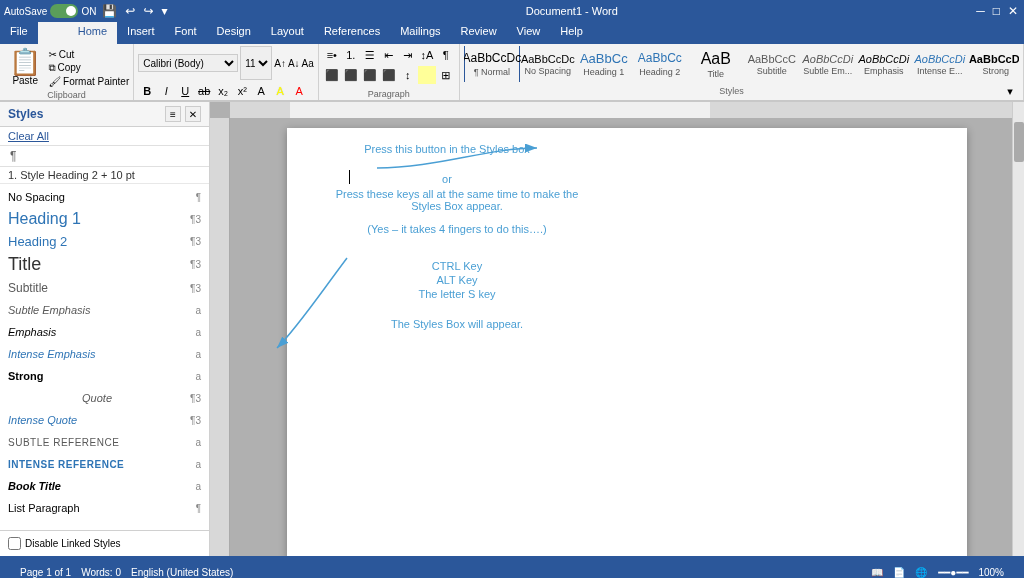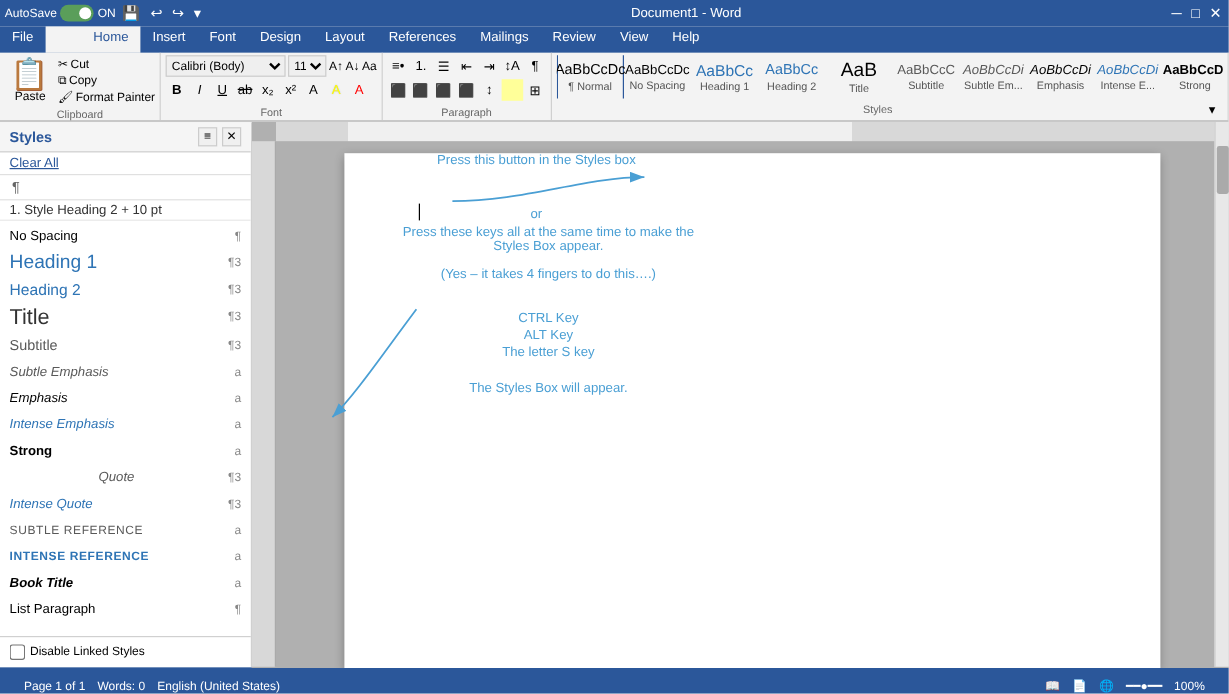--- a/index.html
+++ b/index.html
@@ -22,21 +22,21 @@
     }
     .font-select {
       font-size: 10px;
       width: 100px;
       height: 18px;
       border: 1px solid #ccc;
     }
     .font-size-select {
       font-size: 10px;
       width: 32px;
-      height: 18px;
+      height: 34px;
       border: 1px solid #ccc;
     }
     .fmt-btn {
       width: 18px; height: 18px;
       border: 1px solid transparent;
       background: transparent;
       cursor: pointer;
       font-size: 11px;
       display: flex; align-items: center; justify-content: center;
     }
@@ -592,21 +592,21 @@
             <marker id="arrowhead" markerWidth="8" markerHeight="6" refX="8" refY="3" orient="auto">
               <polygon points="0 0, 8 3, 0 6" fill="#4a9fd4"></polygon>
             </marker>
           </defs>
 
           <path d="M 320 40 C 380 40 430 20 480 20" stroke="#4a9fd4" stroke-width="1.5" fill="none" marker-end="url(#arrowhead)"></path>
 
           <path d="M 290 130 C 260 170 240 200 220 220" stroke="#4a9fd4" stroke-width="1.5" fill="none" marker-end="url(#arrowhead)"></path>
         </svg>
 
-        <div style="position:absolute;top:0;left:10px;color:#4a9fd4;font-size:11px;text-align:center;width:300px;">Press this button in the Styles box</div>
+        <div style="position:absolute;top:15px;left:10px;color:#4a9fd4;font-size:11px;text-align:center;width:300px;">Press this button in the Styles box</div>
 
         <div style="position:absolute;top:45px;left:10px;color:#4a9fd4;font-size:11px;text-align:center;width:300px;">or</div>
 
         <div style="position:absolute;top:60px;left:10px;color:#4a9fd4;font-size:11px;text-align:center;width:320px;">Press these keys all at the same time to make the<br>Styles Box appear.</div>
 
         <div style="position:absolute;top:95px;left:10px;color:#4a9fd4;font-size:11px;text-align:center;width:320px;">(Yes – it takes 4 fingers to do this….)</div>
 
         <div style="position:absolute;top:132px;left:10px;color:#4a9fd4;font-size:11px;text-align:center;width:320px;">CTRL Key</div>
         <div style="position:absolute;top:146px;left:10px;color:#4a9fd4;font-size:11px;text-align:center;width:320px;">ALT Key</div>
         <div style="position:absolute;top:160px;left:10px;color:#4a9fd4;font-size:11px;text-align:center;width:320px;">The letter S key</div>

